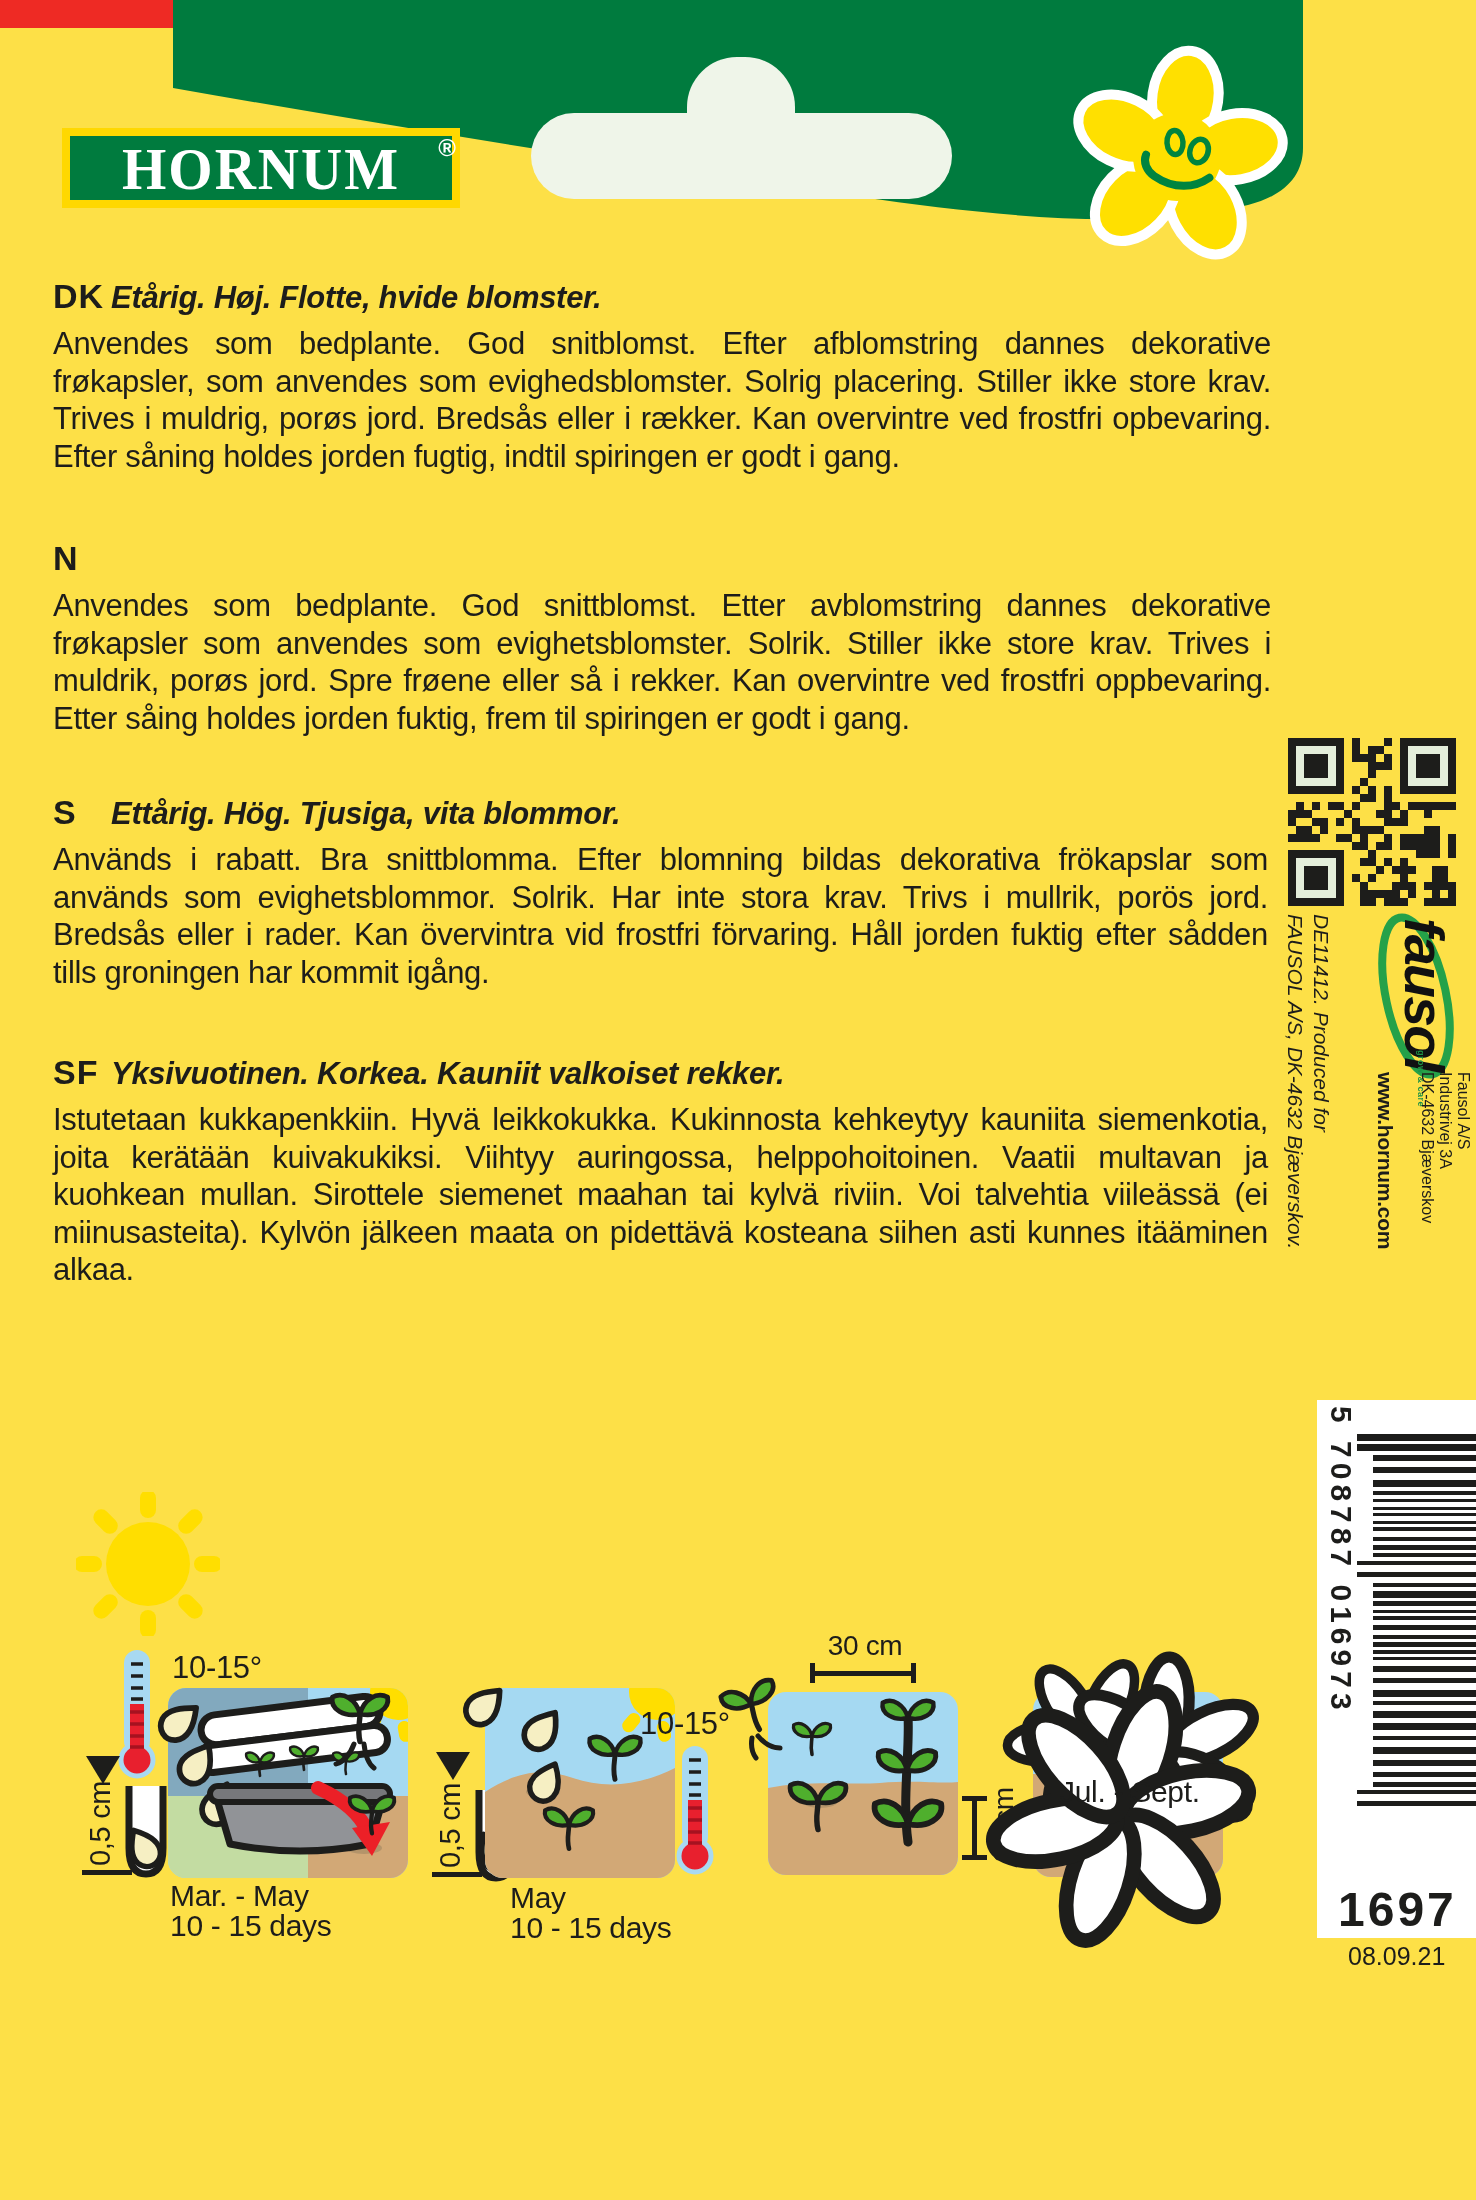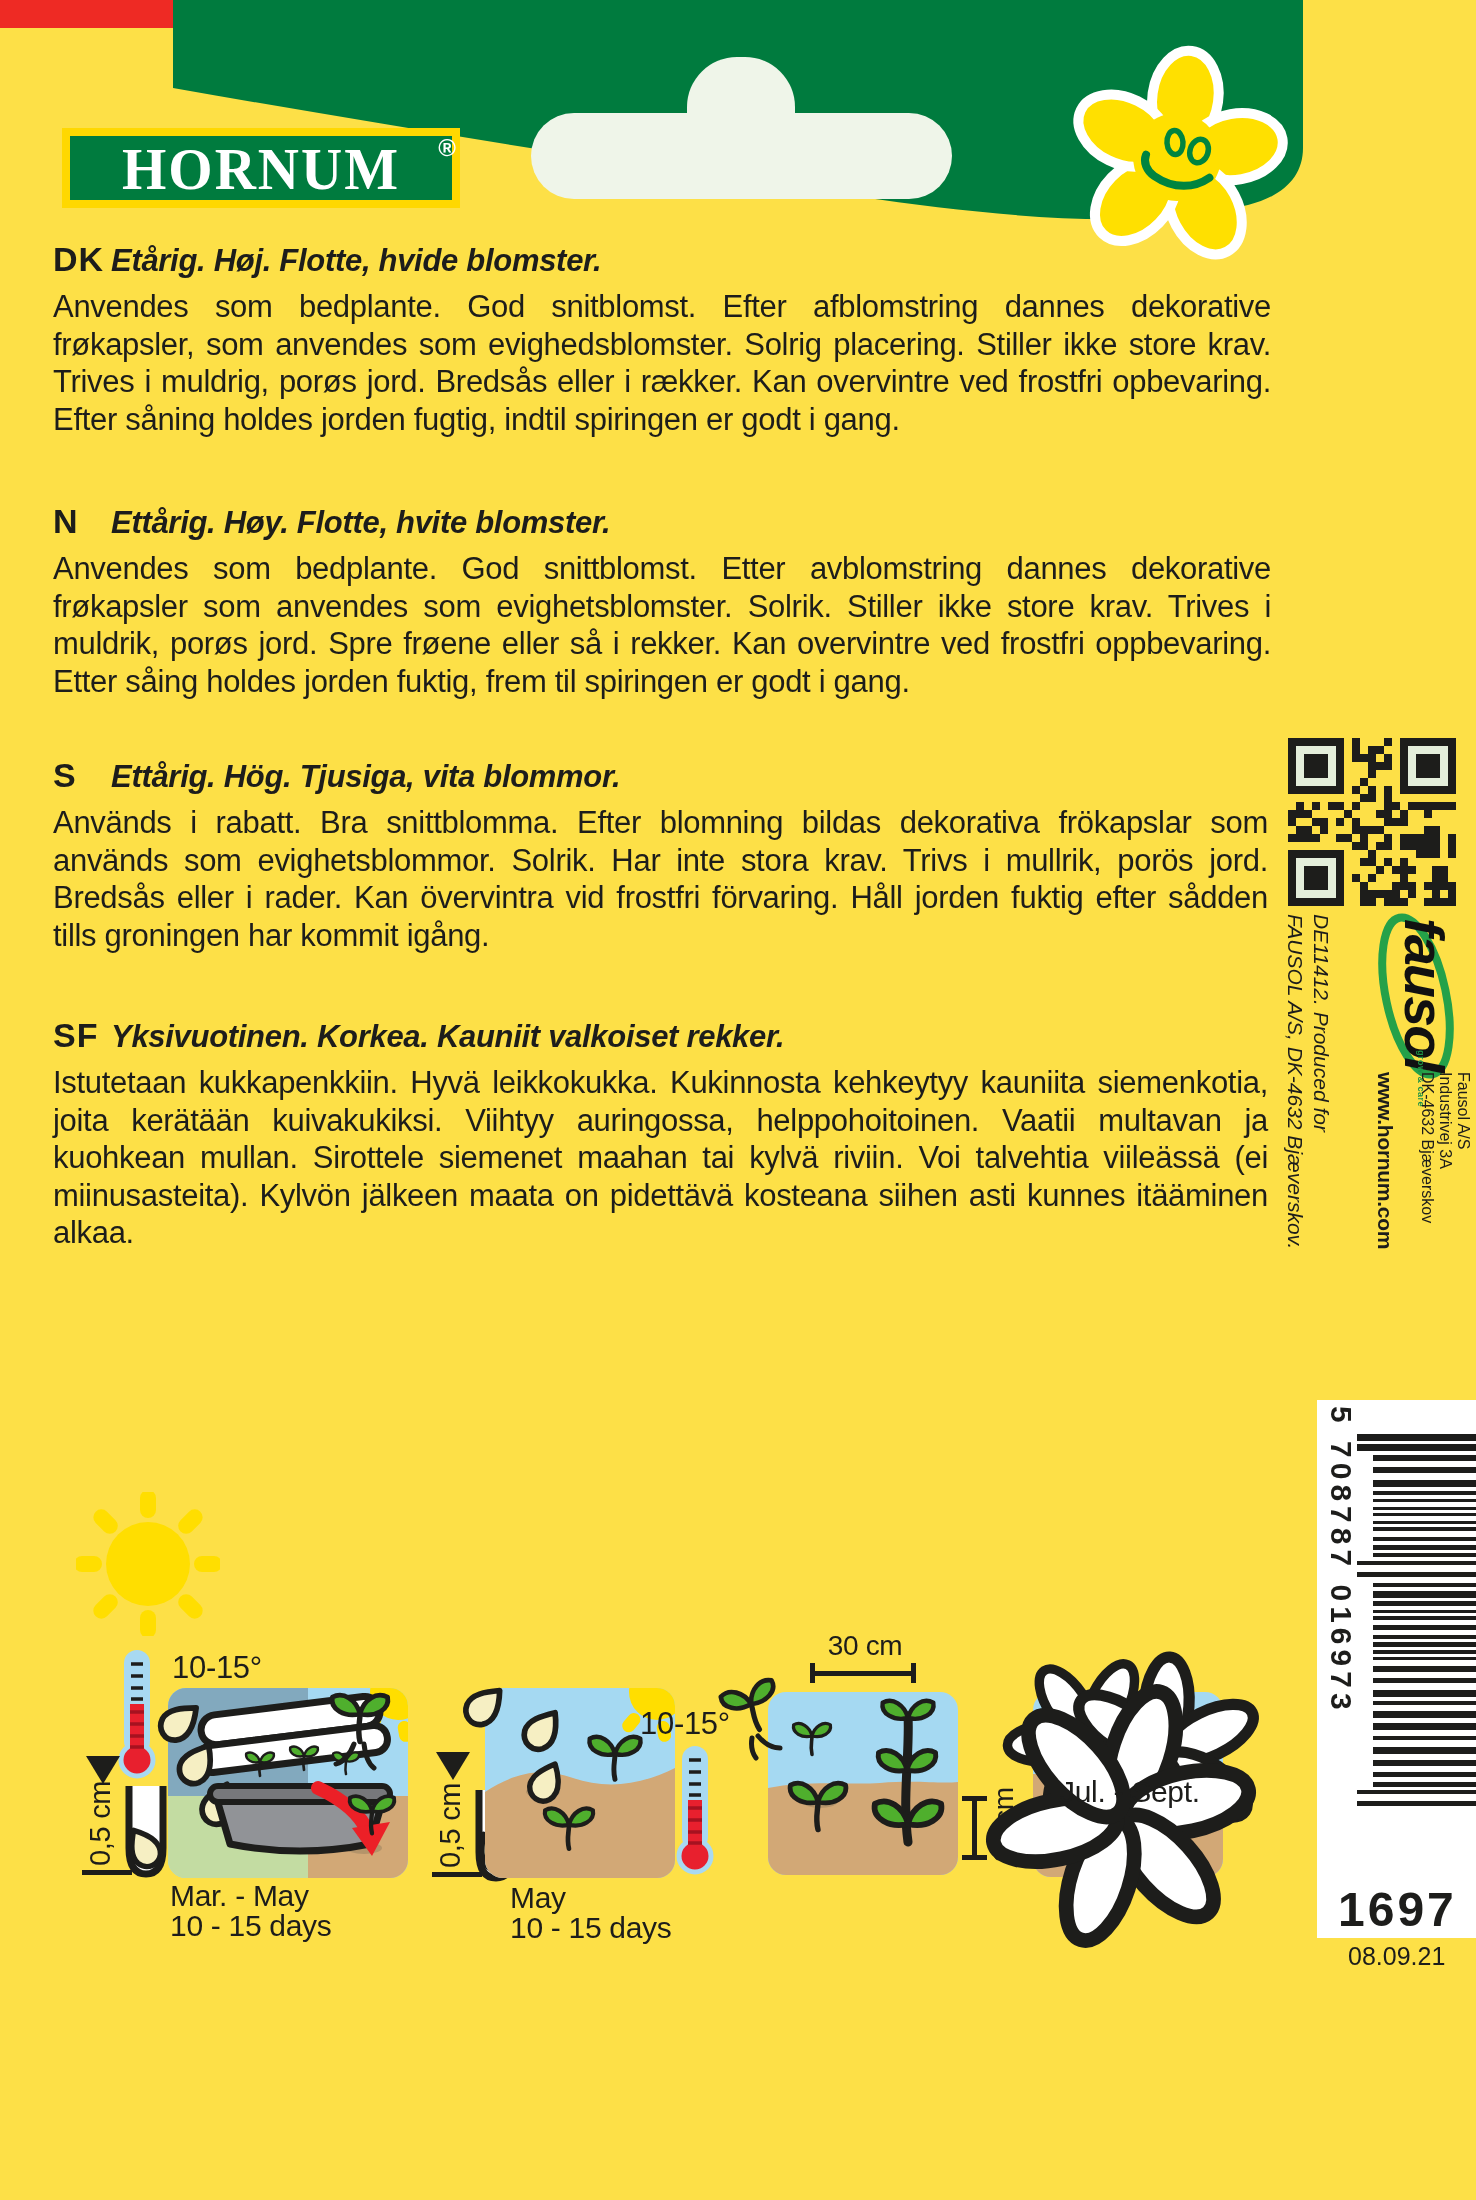--- a/index.html
+++ b/index.html
@@ -14,21 +14,21 @@
   .hornum-logo{position:absolute;left:62px;top:128px;width:398px;height:80px;background:#007B3E;
     border:8px solid #FFD800;box-sizing:border-box;display:flex;align-items:center;justify-content:center;}
   .hornum-logo .word{font-family:"Liberation Serif",serif;font-weight:bold;font-size:57px;color:#fff;
     letter-spacing:2px;transform:scaleY(1.04);line-height:1;}
   .hornum-logo .reg{position:absolute;top:-2px;right:-4px;color:#fff;font-size:24px;font-weight:bold;
     font-family:"Liberation Sans",sans-serif;}
 
   
   .lang-section{position:absolute;left:53px;width:1218px;}
   .lang-head{display:flex;align-items:baseline;}
-  .lang-code{font-weight:bold;font-size:34px;width:58px;flex:none;letter-spacing:1px;}
+  .lang-code{font-weight:bold;font-size:34px;width:58px;flex:none;letter-spacing:1px;margin-top:37px;}
   .lang-title{font-weight:bold;font-style:italic;font-size:31px;letter-spacing:-0.3px;}
   .lang-body{margin-top:9px;font-size:31px;line-height:37.5px;text-align:justify;letter-spacing:-0.3px;}
 
   
   .caption{font-size:30px;line-height:31px;letter-spacing:-0.3px;}
   .temp-label{font-size:31px;letter-spacing:-0.3px;}
   .depth-label{font-size:29px;letter-spacing:-0.3px;}
   .measure-label{font-size:28px;letter-spacing:-0.3px;}
 
   .tri-down{width:0;height:0;border-left:17px solid transparent;border-right:17px solid transparent;
@@ -150,21 +150,20 @@
     <div class="lang-head">
       <span class="lang-code">DK</span>
       <span class="lang-title">Etårig. Høj. Flotte, hvide blomster.</span>
     </div>
     <div class="lang-body">Anvendes som bedplante. God snitblomst. Efter afblomstring dannes dekorative frøkapsler, som anvendes som evighedsblomster. Solrig placering. Stiller ikke store krav. Trives i muldrig, porøs jord. Bredsås eller i rækker. Kan overvintre ved frostfri opbevaring.  Efter såning holdes jorden fugtig, indtil spiringen er godt i gang.</div>
   </div>
 
   <div class="lang-section" style="top:502px">
     <div class="lang-head">
       <span class="lang-code">N</span>
-      <span class="lang-title">Ettårig. Høy. Flotte, hvite blomster.</span>
     </div>
     <div class="lang-body">Anvendes som bedplante. God snittblomst. Etter avblomstring dannes dekorative frøkapsler som anvendes som evighetsblomster. Solrik. Stiller ikke store krav. Trives i muldrik, porøs jord. Spre frøene eller så i rekker. Kan overvintre ved frostfri oppbevaring. Etter såing holdes jorden fuktig, frem til spiringen er godt i gang.</div>
   </div>
 
   <div class="lang-section" style="top:756px;width:1215px">
     <div class="lang-head">
       <span class="lang-code">S</span>
       <span class="lang-title">Ettårig. Hög. Tjusiga, vita blommor.</span>
     </div>
     <div class="lang-body">Används i rabatt. Bra snittblomma. Efter blomning bildas dekorativa frökapslar som används som evighetsblommor. Solrik. Har inte stora krav. Trivs i mullrik, porös jord. Bredsås eller i rader. Kan övervintra vid frostfri förvaring. Håll jorden fuktig efter sådden tills groningen har kommit igång.</div>

